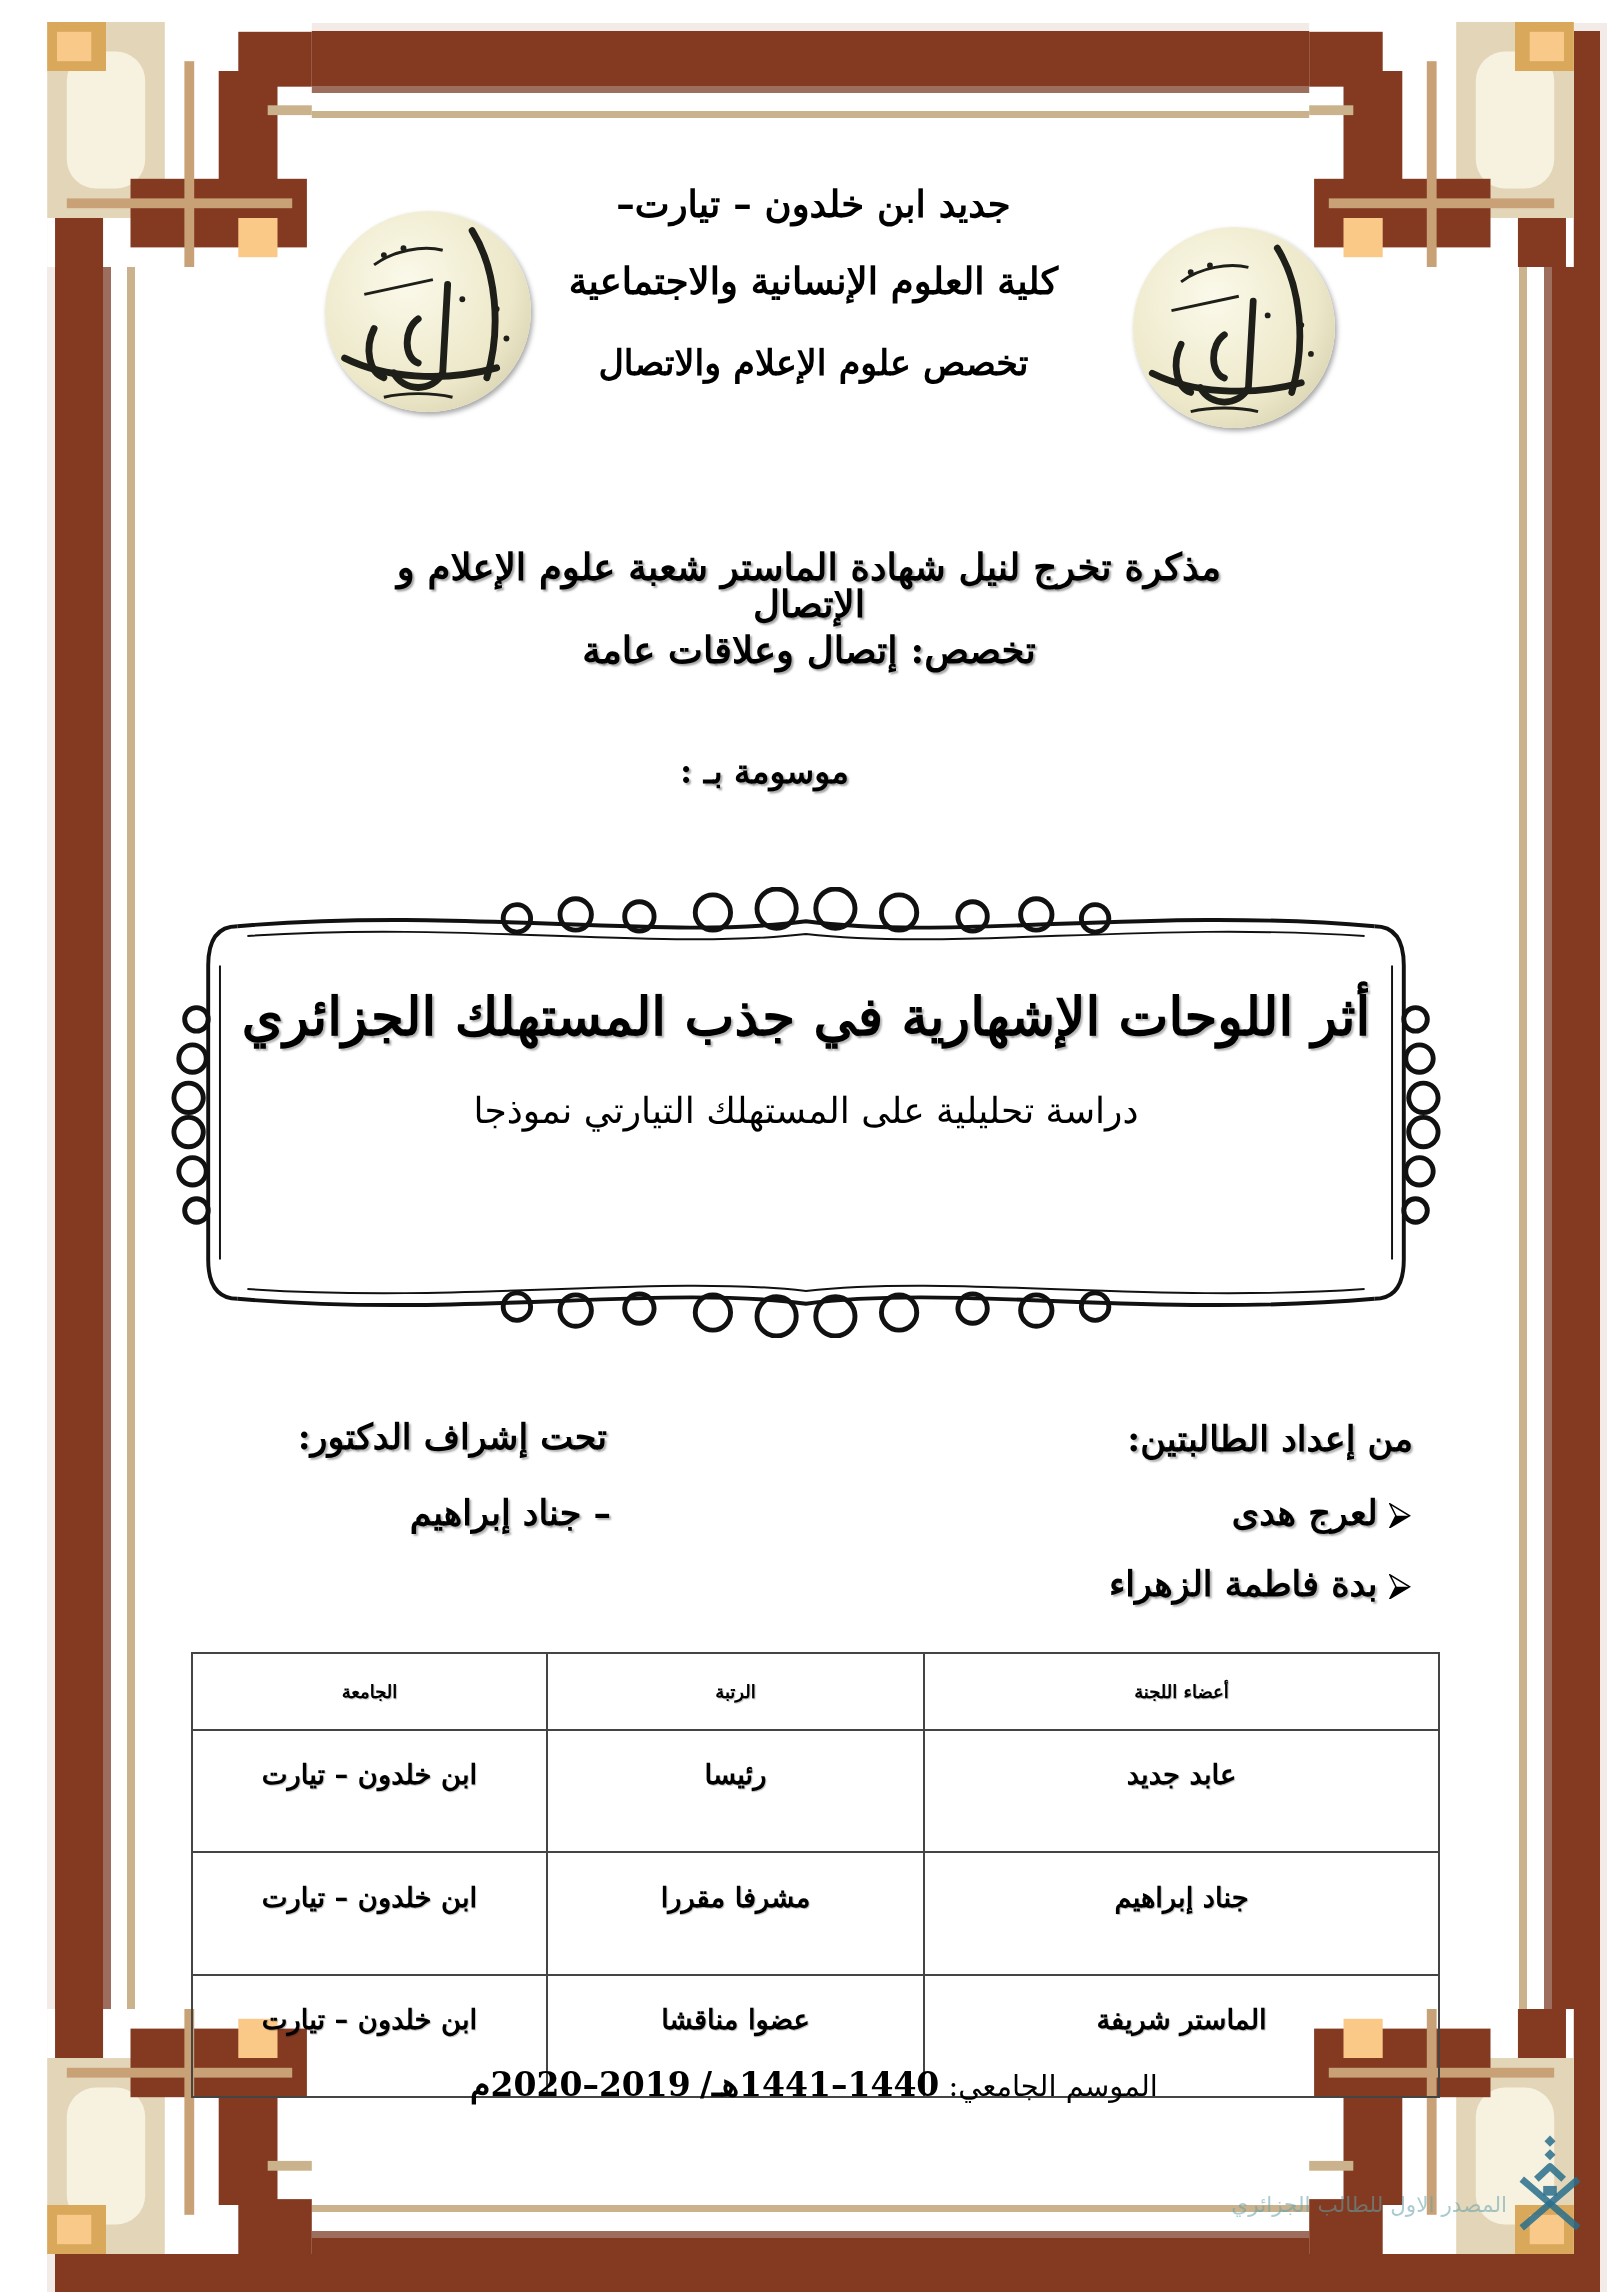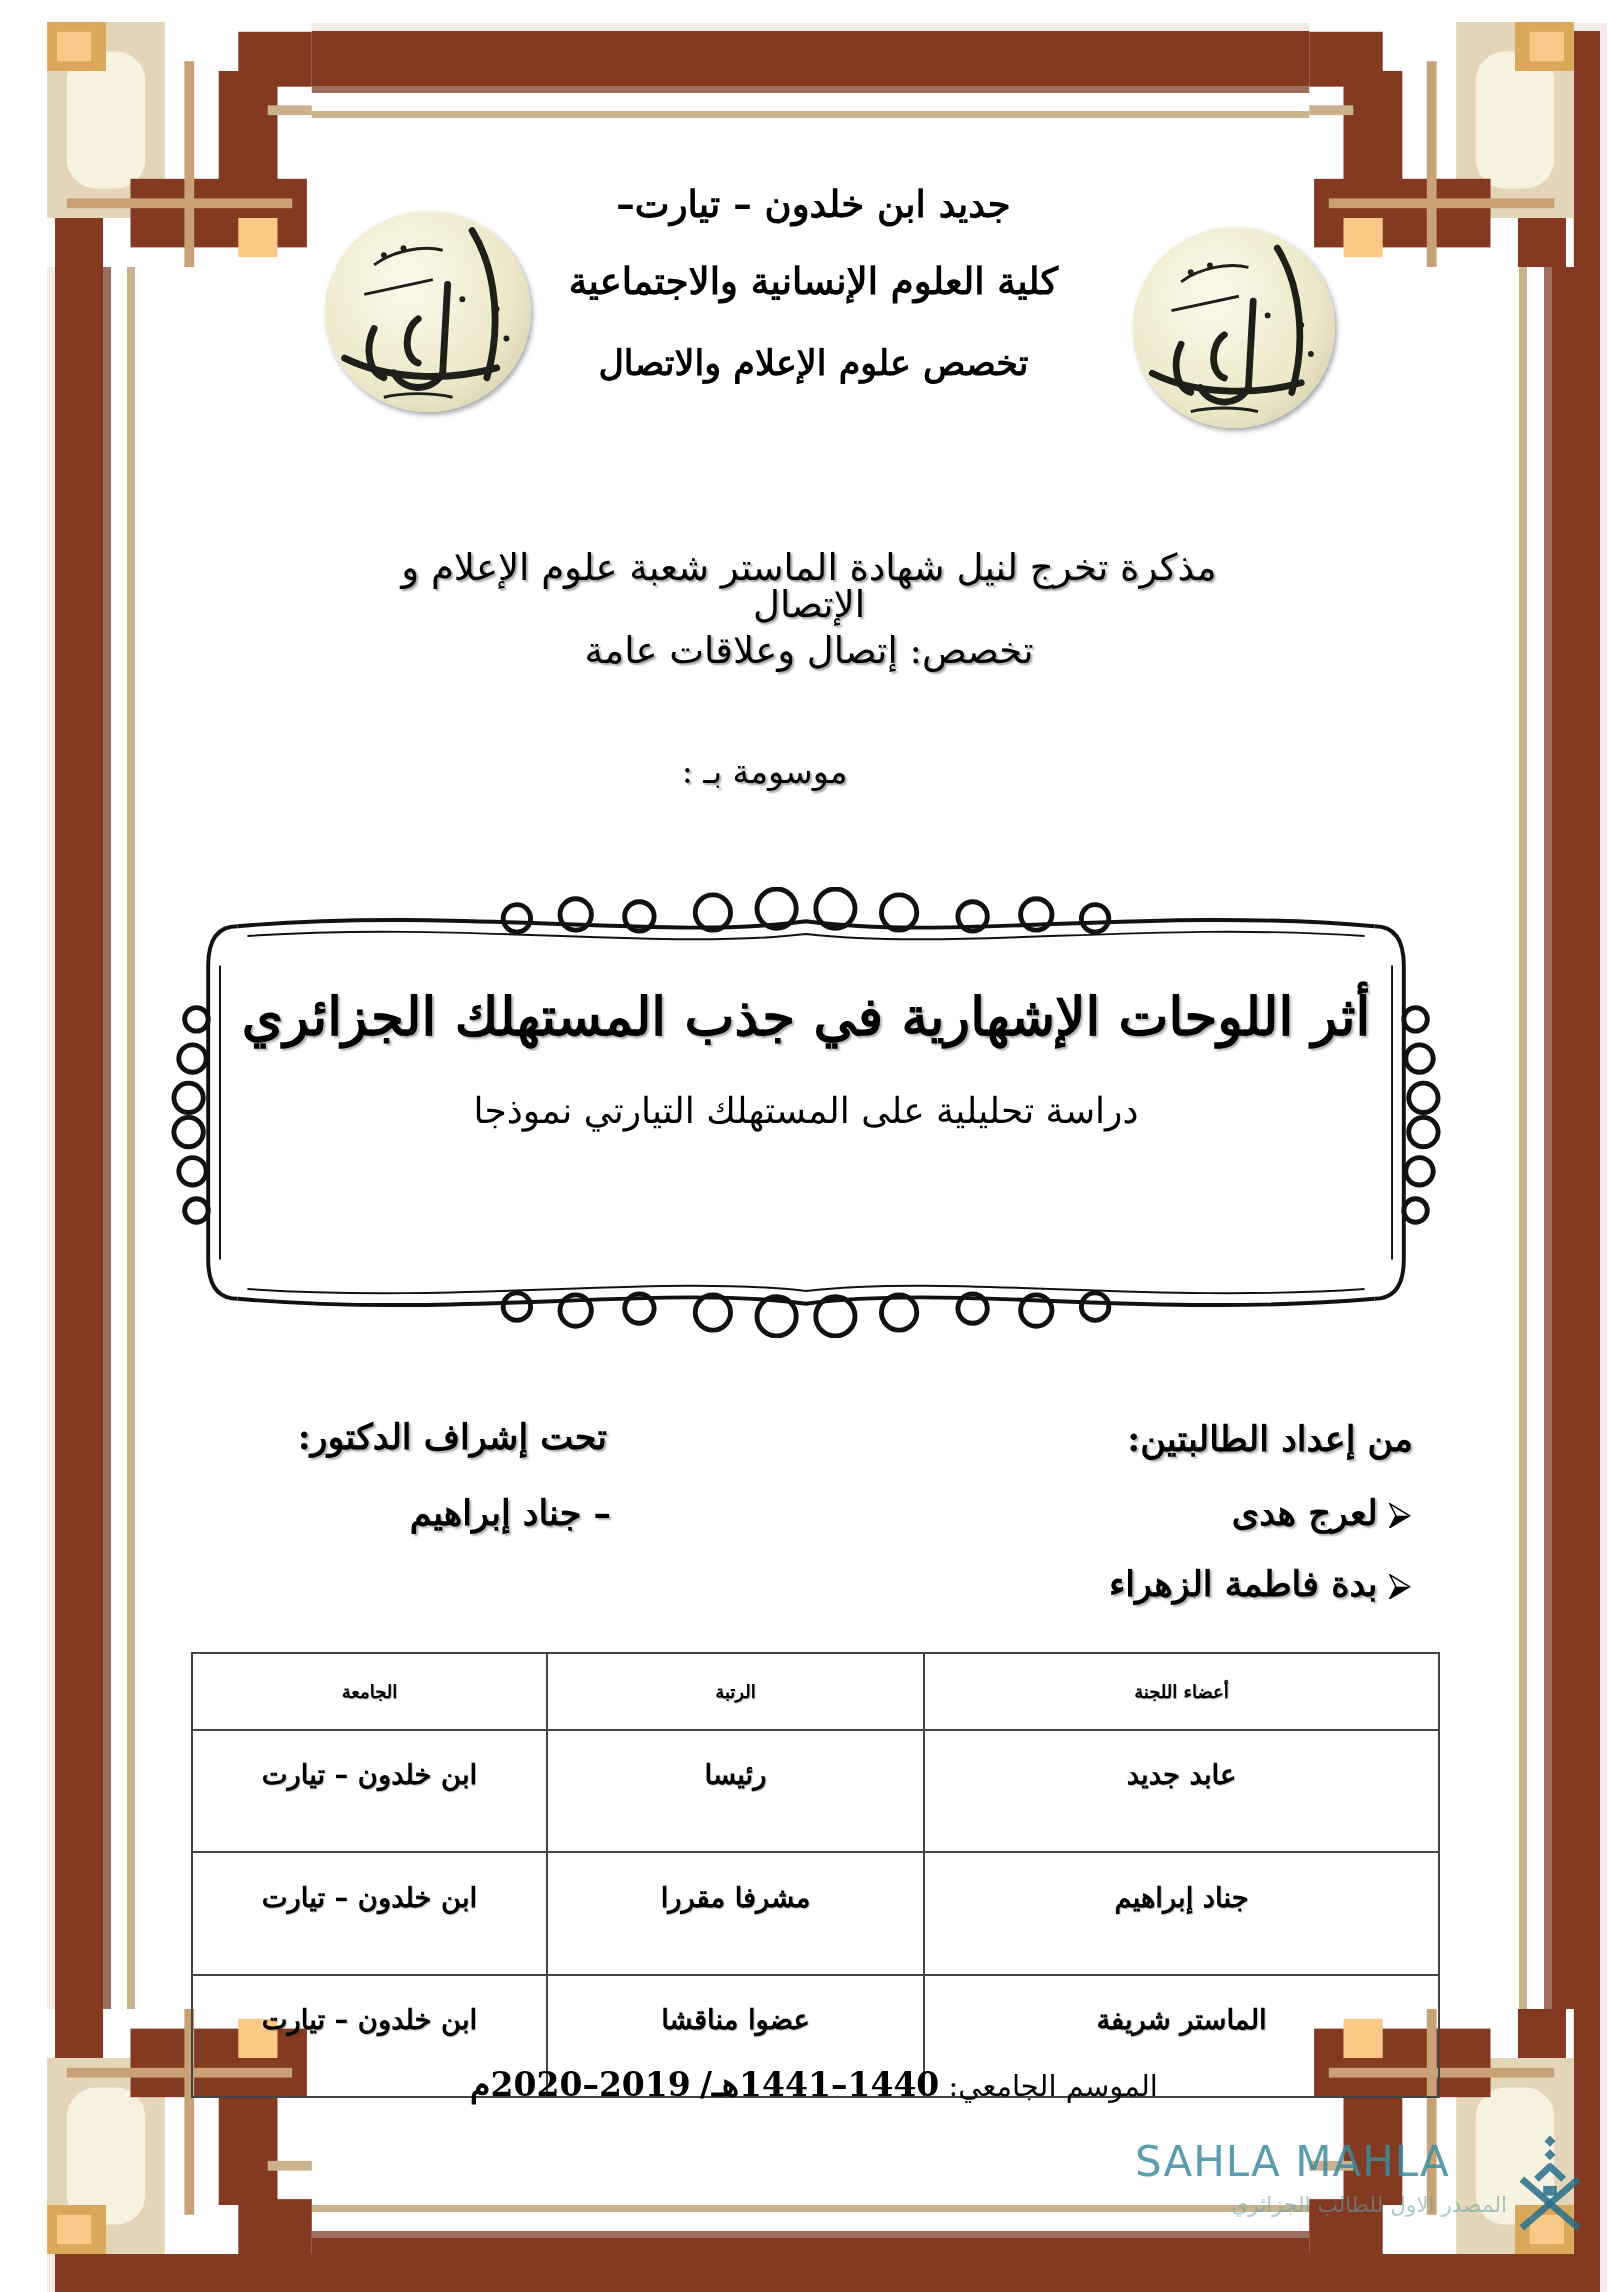--- a/index.html
+++ b/index.html
@@ -40,21 +40,21 @@
   .logo svg { width: 100%; height: 100%; }
 
   
   .hdr { position: absolute; left: 549px; width: 529px; text-align: center; direction: rtl;
          font-weight: bold; font-size: 37px; line-height: 1; }
   .hdr.l1 { top: 186px; }
   .hdr.l2 { top: 263px; }
   .hdr.l3 { top: 345px; font-size: 35px; }
 
   .intro { position: absolute; left: 353px; width: 912px; text-align: center; direction: rtl;
-           font-weight: normal; font-size: 37px; line-height: 1;
+           font-weight: bold; font-size: 37px; line-height: 1;
            text-shadow: 2px 2px 2px rgba(0,0,0,0.35); }
   .intro.l1 { top: 549px; }
   .intro.l2 { top: 632px; }
   .intro.l3 { left: 588px; width: 353px; top: 755px; font-size: 33px; }
 
   
   .title-frame { position: absolute; left: 169px; top: 887px; width: 1274px; height: 451px; }
   .title-frame svg { position: absolute; left: 0; top: 0; width: 100%; height: 100%; }
   .title-main { position: absolute; left: 169px; width: 1274px; top: 990px; text-align: center; direction: rtl;
                 font-weight: bold; font-size: 53px; line-height: 1; text-shadow: 2px 2px 2px rgba(0,0,0,0.3); }
@@ -334,21 +334,20 @@
 </tbody>
   </table>
 
 <div class="season">
   <span>الموسم الجامعي:</span>
   <span class="num">1440–1441هـ/</span>
   <span class="num">2019–2020م</span>
 </div>
 
 <div class="watermark">
-  <div class="wm-en">SAHLA MAHLA</div>
   <div class="wm-ar">المصدر الاول للطالب الجزائري</div>
   <svg class="wm-logo" viewBox="0 0 78 100">
     <g fill="none" stroke="rgba(40,110,140,0.85)" stroke-width="7" stroke-linejoin="round">
       <path d="M10 45 L39 70 L68 45"></path>
       <path d="M10 95 L39 70 L68 95"></path>
       <path d="M25 45 L39 32 L53 45"></path>
     </g>
     <g fill="rgba(40,110,140,0.85)">
       <rect x="35" y="2" width="8" height="8" transform="rotate(45 39 6)"></rect>
       <rect x="35" y="16" width="8" height="8" transform="rotate(45 39 20)"></rect>

